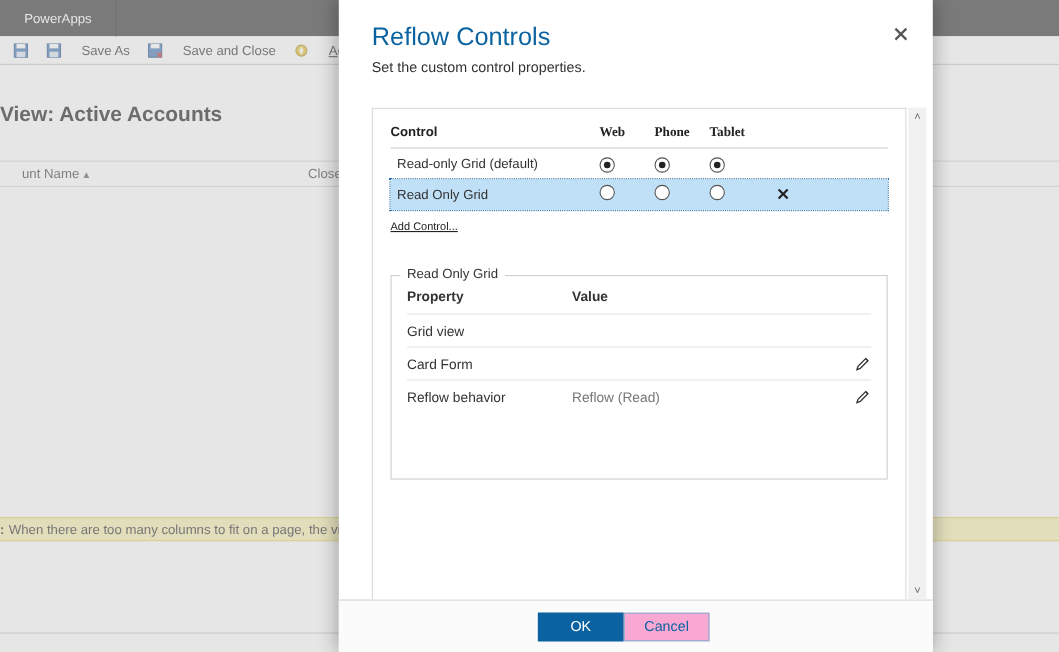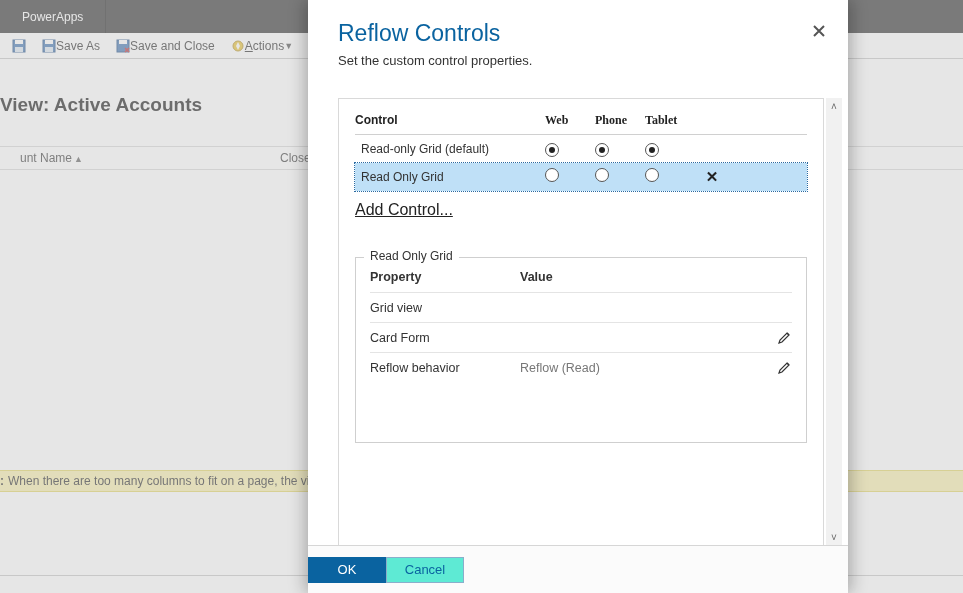--- a/index.html
+++ b/index.html
@@ -4,21 +4,21 @@
 <style>
   * { box-sizing: border-box; }
   html, body { margin:0; padding:0; font-family: "Segoe UI", Arial, sans-serif; font-size:13px; color:#333; }
   body { width:963px; height:593px; overflow:hidden; position:relative; background:#fff; }
 
   
   .app-bg { position:absolute; inset:0; }
   .titlebar { height:33px; background:#3b3b3b; color:#fff; display:flex; align-items:center; }
   .titlebar-cell { padding:0 22px; height:100%; display:flex; align-items:center; border-right:1px solid #2a2a2a; font-size:12px; }
   .toolbar { height:26px; background:#fff; border-bottom:1px solid #c9c9c9; display:flex; align-items:center; padding:0 12px; gap:16px; font-size:12px; color:#333; }
-  .tb-item { display:flex; align-items:center; gap:0; cursor:pointer; }
+  .tb-item { display:flex; align-items:center; gap:18px; cursor:pointer; }
   .tb-icon { width:14px; height:14px; display:inline-block; }
   .page-title { padding:35px 0 0 0; font-size:19px; font-weight:600; color:#222; }
   .grid-header { margin-top:30px; height:24px; border-top:1px solid #d9d9d9; border-bottom:1px solid #d9d9d9; display:flex; align-items:center; font-size:12px; color:#444; }
   .gh-cell { padding:0 20px; }
   .gh-sort { font-size:9px; color:#666; margin-left:2px; }
   .note-bar { position:absolute; left:0; right:0; top:470px; height:22px; background:#f7eeb0; border-top:1px solid #e3d76a; border-bottom:1px solid #e3d76a; font-size:12px; color:#333; display:flex; align-items:center; padding-left:0; }
   .note-bar b { font-weight:600; margin-right:4px; }
   .bottom-line { position:absolute; left:0; right:0; top:575px; border-top:1px solid #c9c9c9; }
 
   
@@ -41,35 +41,35 @@
   .ct-head { display:flex; font-weight:600; font-size:12px; color:#222; padding-bottom:6px; border-bottom:1px solid #d0d0d0; }
   .ct-col-name { flex:0 0 190px; }
   .ct-col { flex:0 0 50px; text-align:left;font-family:Liberation Serif, serif; }
   .ct-col-del { flex:0 0 34px; }
   .ct-row { display:flex; align-items:center; height:28px; font-size:12px; }
   .ct-row .ct-col-name { padding-left:6px; }
   .ct-row.selected { background:#bfe0f7; outline:1px dotted #2b6aa0; }
   .radio { width:14px; height:14px; border:1px solid #555; border-radius:50%; display:inline-flex; align-items:center; justify-content:center; background:#fff; cursor:pointer; }
   .radio .dot { width:6px; height:6px; border-radius:50%; background:#222; }
   .row-x { font-weight:700; font-size:15px; cursor:pointer; color:#222; }
-  .add-link { margin:10px 0 0 16px; font-size:16px; color:#222; text-decoration:underline; cursor:pointer; display:inline-block; }
+  .add-link { margin:10px 0 0 16px; font-size:10px; color:#222; text-decoration:underline; cursor:pointer; display:inline-block; }
 
   .fieldset { margin:38px 16px 0 16px; border:1px solid #cfcfcf; padding:12px 14px 60px 14px; position:relative; }
   .fs-legend { position:absolute; top:-9px; left:8px; background:#fff; padding:0 6px; font-size:12px; color:#333; }
   .prop-head { display:flex; font-weight:600; font-size:12.5px; padding-bottom:8px; }
   .prop-col-name { flex:0 0 150px; }
   .prop-col-val { flex:1; }
   .prop-row { display:flex; align-items:center; height:30px; border-top:1px solid #e4e4e4; font-size:12.5px; color:#333; }
   .prop-row .pencil { margin-left:auto; cursor:pointer; color:#333; }
   .val-dim { color:#777; }
 
-  .dlg-foot { height:48px; border-top:1px solid #d6d6d6; background:#fbfbfb; display:flex; align-items:center; justify-content:flex-start; padding-right:22px; }
+  .dlg-foot { height:48px; border-top:1px solid #d6d6d6; background:#fbfbfb; display:flex; align-items:center; justify-content:center; padding-right:22px; }
   .btn { height:26px; min-width:78px; font-size:13px; border:1px solid; cursor:pointer; display:flex; align-items:center; justify-content:center; padding:0 14px; }
   .btn-primary { background:#0a63a0; color:#fff; border-color:#0a63a0; }
-  .btn-secondary { background:#5eead4; color:#0a63a0; border-color:#8aaecb; }
+  .btn-secondary { background:#f9a8d4; color:#0a63a0; border-color:#8aaecb; }
 
   svg { display:block; }
 </style>
 </head>
 <body>
 
 <div class="app-bg">
   <div class="titlebar">
     <div class="titlebar-cell">PowerApps</div>
   </div>

